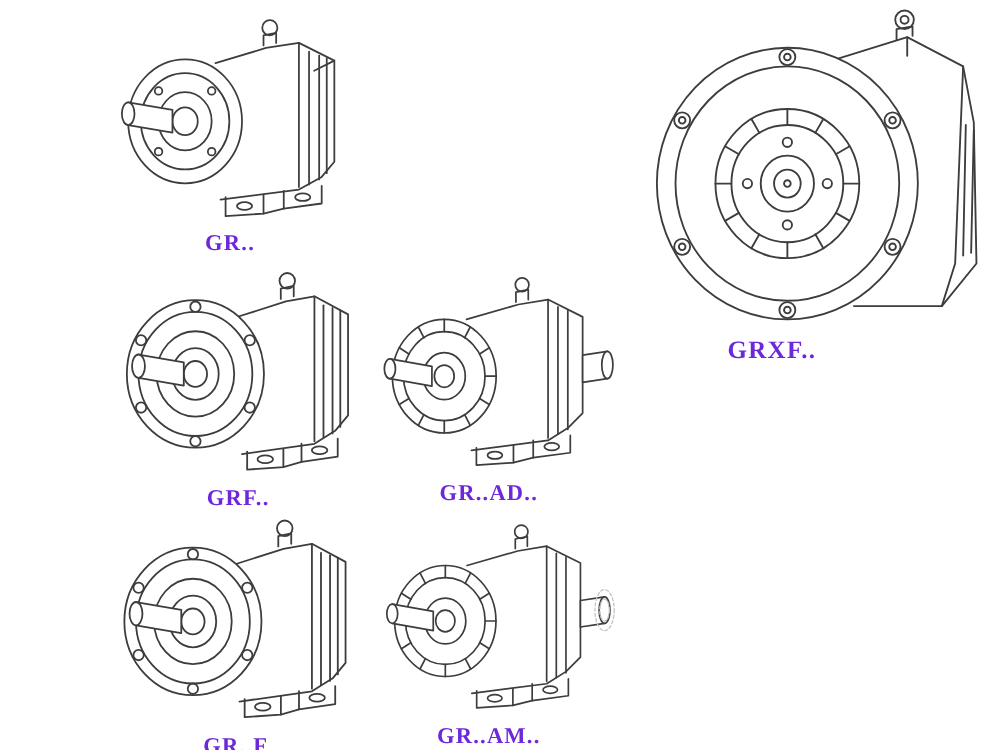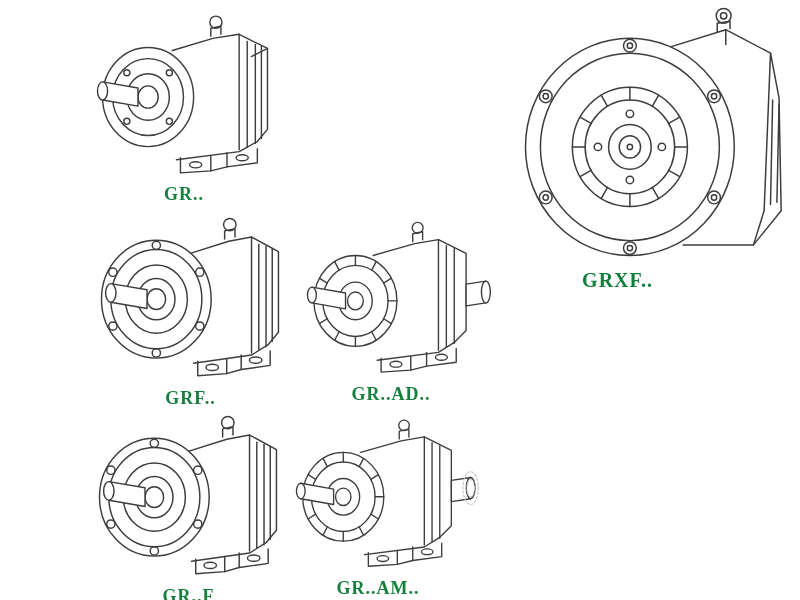--- a/index.html
+++ b/index.html
@@ -3,21 +3,21 @@
 <meta charset="utf-8">
 <style>
   * { margin:0; padding:0; box-sizing:border-box; }
   html,body { width:800px; height:600px; background:#ffffff; }
   body { font-family:"Liberation Serif", serif; overflow:hidden; }
   .canvas { position:relative; width:800px; height:600px; background:#ffffff; }
   .cell { position:absolute; display:flex; flex-direction:column; align-items:center; }
   .cell svg { display:block; }
   .label {
     font-family:"Liberation Serif", serif;
-    font-weight:700; font-size:18px; color:#15803d;
+    font-weight:700; font-size:18px; color:#6d28d9;
     letter-spacing:1px; margin-top:4px; text-align:center;
   }
   .big .label { font-size:20px; margin-top:6px;text-align:right; }
   .ln { fill:none; stroke:#3d3d3d; stroke-width:1.4; stroke-linecap:round; stroke-linejoin:round; }
   .fillw { fill:#ffffff; }
   svg.faded .ln { stroke:#c4c4c4; stroke-width:1.1; stroke-dasharray:2.4 2; }
 </style>
 </head>
 <body>
 
@@ -227,21 +227,21 @@
     <div class="label">GRF..</div>
   </div>
 
   <div class="cell" style="left:86px; top:404px; width:205px;">
     <svg width="202" height="178" viewBox="0 0 195 172">
       <use href="#gb-flange"></use>
     </svg>
     <div class="label">GR..F</div>
   </div>
 
-  <div class="cell" style="left:272px; top:408px; width:212px;">
+  <div class="cell" style="left:285px; top:408px; width:212px;">
     <svg class="faded" width="210" height="166" viewBox="0 0 212 172">
       <use href="#gb-adapter"></use>
       <ellipse class="ln" cx="202" cy="83" rx="8" ry="17"></ellipse>
       <ellipse class="ln" cx="202" cy="83" rx="4" ry="9"></ellipse>
     </svg>
     <div class="label">GR..AM..</div>
   </div>
 
 
 </div>

